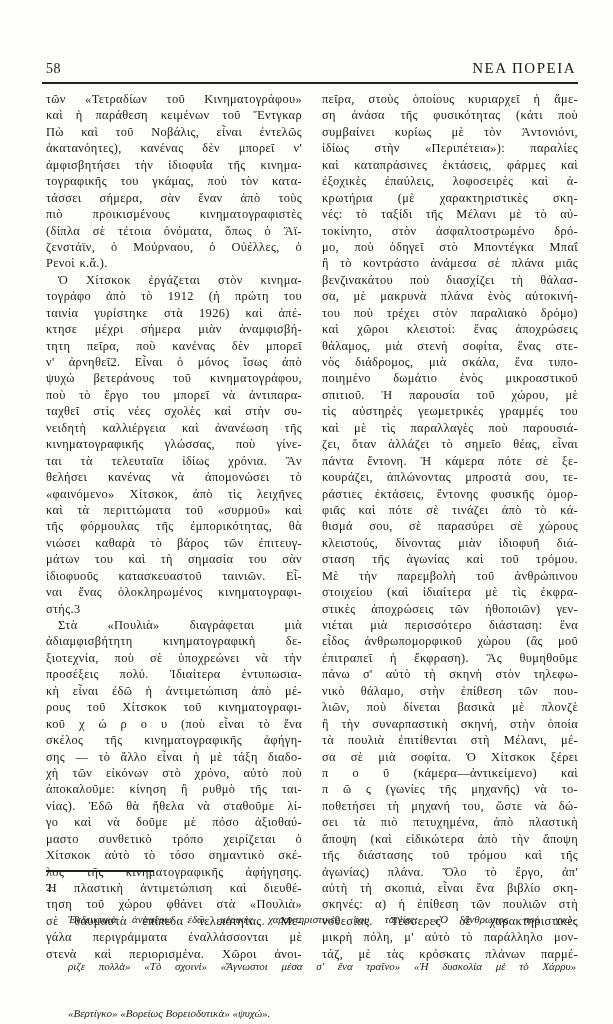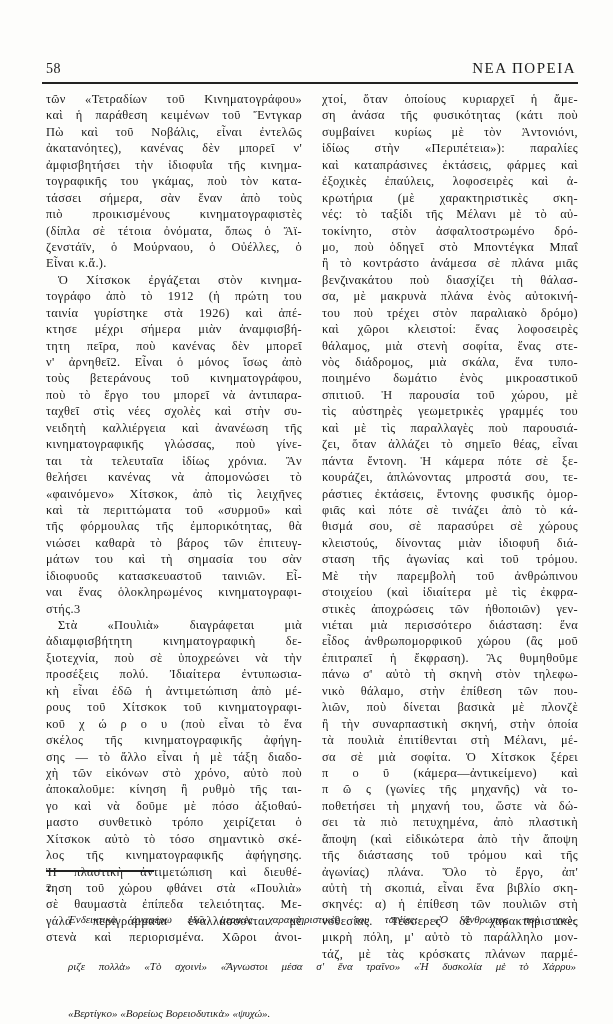--- a/index.html
+++ b/index.html
@@ -71,28 +71,28 @@
         <span class="line">τῶν «Τετραδίων τοῦ Κινηματογράφου»</span>
         <span class="line">καὶ ἡ παράθεση κειμένων τοῦ Ἔντγκαρ</span>
         <span class="line">Πὼ καὶ τοῦ Νοβάλις, εἶναι ἐντελῶς</span>
         <span class="line">ἀκατανόητες), κανένας δὲν μπορεῖ ν'</span>
         <span class="line">ἀμφισβητήσει τὴν ἰδιοφυΐα τῆς κινημα-</span>
         <span class="line">τογραφικῆς του γκάμας, ποὺ τὸν κατα-</span>
         <span class="line">τάσσει σήμερα, σὰν ἕναν ἀπὸ τοὺς</span>
         <span class="line">πιὸ προικισμένους κινηματογραφιστὲς</span>
         <span class="line">(δίπλα σὲ τέτοια ὀνόματα, ὅπως ὁ Ἄϊ-</span>
         <span class="line">ζενστάϊν, ὁ Μούρναου, ὁ Οὐέλλες, ὁ</span>
-        <span class="line last">Εἶναι κ.ἄ.).</span>
+        <span class="line last">Ρενοὶ κ.ἄ.).</span>
         <span class="line indent">Ὁ Χίτσκοκ ἐργάζεται στὸν κινημα-</span>
         <span class="line">τογράφο ἀπὸ τὸ 1912 (ἡ πρώτη του</span>
         <span class="line">ταινία γυρίστηκε στὰ 1926) καὶ ἀπέ-</span>
         <span class="line">κτησε μέχρι σήμερα μιὰν ἀναμφισβή-</span>
         <span class="line">τητη πεῖρα, ποὺ κανένας δὲν μπορεῖ</span>
         <span class="line">ν' ἀρνηθεῖ2. Εἶναι ὁ μόνος ἴσως ἀπὸ</span>
-        <span class="line">τοὺς βετεράνους τοῦ κινηματογράφου,</span>
+        <span class="line">ψυχώ βετεράνους τοῦ κινηματογράφου,</span>
         <span class="line">ποὺ τὸ ἔργο του μπορεῖ νὰ ἀντιπαρα-</span>
         <span class="line">ταχθεῖ στὶς νέες σχολὲς καὶ στὴν συ-</span>
         <span class="line">νειδητὴ καλλιέργεια καὶ ἀνανέωση τῆς</span>
         <span class="line">κινηματογραφικῆς γλώσσας, ποὺ γίνε-</span>
         <span class="line">ται τὰ τελευταῖα ἰδίως χρόνια. Ἂν</span>
         <span class="line">θελήσει κανένας νὰ ἀπομονώσει τὸ</span>
         <span class="line">«φαινόμενο» Χίτσκοκ, ἀπὸ τὶς λειχῆνες</span>
         <span class="line">καὶ τὰ περιττώματα τοῦ «συρμοῦ» καὶ</span>
         <span class="line">τῆς φόρμουλας τῆς ἐμπορικότητας, θὰ</span>
         <span class="line">νιώσει καθαρὰ τὸ βάρος τῶν ἐπιτευγ-</span>
@@ -104,46 +104,47 @@
         <span class="line">ἀδιαμφισβήτητη κινηματογραφικὴ δε-</span>
         <span class="line">ξιοτεχνία, ποὺ σὲ ὑποχρεώνει νὰ τὴν</span>
         <span class="line">προσέξεις πολύ. Ἰδιαίτερα ἐντυπωσια-</span>
         <span class="line">κὴ εἶναι ἐδῶ ἡ ἀντιμετώπιση ἀπὸ μέ-</span>
         <span class="line">ρους τοῦ Χίτσκοκ τοῦ κινηματογραφι-</span>
         <span class="line">κοῦ χ ώ ρ ο υ (ποὺ εἶναι τὸ ἕνα</span>
         <span class="line">σκέλος τῆς κινηματογραφικῆς ἀφήγη-</span>
         <span class="line">σης — τὸ ἄλλο εἶναι ἡ μὲ τάξη διαδο-</span>
         <span class="line">χὴ τῶν εἰκόνων στὸ χρόνο, αὐτὸ ποὺ</span>
         <span class="line">ἀποκαλοῦμε: κίνηση ἢ ρυθμὸ τῆς ται-</span>
+        <span class="line">νίας). Ἐδῶ θὰ ἤθελα νὰ σταθοῦμε λί-</span>
         <span class="line">γο καὶ νὰ δοῦμε μὲ πόσο ἀξιοθαύ-</span>
         <span class="line">μαστο συνθετικὸ τρόπο χειρίζεται ὁ</span>
         <span class="line">Χίτσκοκ αὐτὸ τὸ τόσο σημαντικὸ σκέ-</span>
         <span class="line">λος τῆς κινηματογραφικῆς ἀφήγησης.</span>
         <span class="line">Ἡ πλαστικὴ ἀντιμετώπιση καὶ διευθέ-</span>
         <span class="line">τηση τοῦ χώρου φθάνει στὰ «Πουλιὰ»</span>
         <span class="line">σὲ θαυμαστὰ ἐπίπεδα τελειότητας. Με-</span>
         <span class="line">γάλα περιγράμματα ἐναλλάσσονται μὲ</span>
         <span class="line">στενὰ καὶ περιορισμένα. Χῶροι ἀνοι-</span>
       </div>
     <div class="col" id="right-col">
-        <span class="line">χτοί, ὅταν ὁποίους κυριαρχεῖ ἡ ἄμε-</span>
+        <span class="line">πεῖρα, στοὺς ὁποίους κυριαρχεῖ ἡ ἄμε-</span>
         <span class="line">ση ἀνάσα τῆς φυσικότητας (κάτι ποὺ</span>
         <span class="line">συμβαίνει κυρίως μὲ τὸν Ἀντονιόνι,</span>
         <span class="line">ἰδίως στὴν «Περιπέτεια»): παραλίες</span>
         <span class="line">καὶ καταπράσινες ἐκτάσεις, φάρμες καὶ</span>
         <span class="line">ἐξοχικὲς ἐπαύλεις, λοφοσειρὲς καὶ ἀ-</span>
         <span class="line">κρωτήρια (μὲ χαρακτηριστικὲς σκη-</span>
         <span class="line">νές: τὸ ταξίδι τῆς Μέλανι μὲ τὸ αὐ-</span>
         <span class="line">τοκίνητο, στὸν ἀσφαλτοστρωμένο δρό-</span>
         <span class="line">μο, ποὺ ὁδηγεῖ στὸ Μποντέγκα Μπαΐ</span>
         <span class="line">ἢ τὸ κοντράστο ἀνάμεσα σὲ πλάνα μιᾶς</span>
         <span class="line">βενζινακάτου ποὺ διασχίζει τὴ θάλασ-</span>
         <span class="line">σα, μὲ μακρυνὰ πλάνα ἑνὸς αὐτοκινή-</span>
         <span class="line">του ποὺ τρέχει στὸν παραλιακὸ δρόμο)</span>
-        <span class="line">καὶ χῶροι κλειστοί: ἕνας λοφοσειρὲς</span>
+        <span class="line">καὶ χῶροι κλειστοί: ἕνας ἀποχρώσεις</span>
         <span class="line">θάλαμος, μιὰ στενὴ σοφίτα, ἕνας στε-</span>
         <span class="line">νὸς διάδρομος, μιὰ σκάλα, ἕνα τυπο-</span>
         <span class="line">ποιημένο δωμάτιο ἑνὸς μικροαστικοῦ</span>
         <span class="line">σπιτιοῦ. Ἡ παρουσία τοῦ χώρου, μὲ</span>
         <span class="line">τὶς αὐστηρὲς γεωμετρικὲς γραμμές του</span>
         <span class="line">καὶ μὲ τὶς παραλλαγὲς ποὺ παρουσιά-</span>
         <span class="line">ζει, ὅταν ἀλλάζει τὸ σημεῖο θέας, εἶναι</span>
         <span class="line">πάντα ἔντονη. Ἡ κάμερα πότε σὲ ξε-</span>
         <span class="line">κουράζει, ἁπλώνοντας μπροστά σου, τε-</span>
         <span class="line">ράστιες ἐκτάσεις, ἔντονης φυσικῆς ὀμορ-</span>

